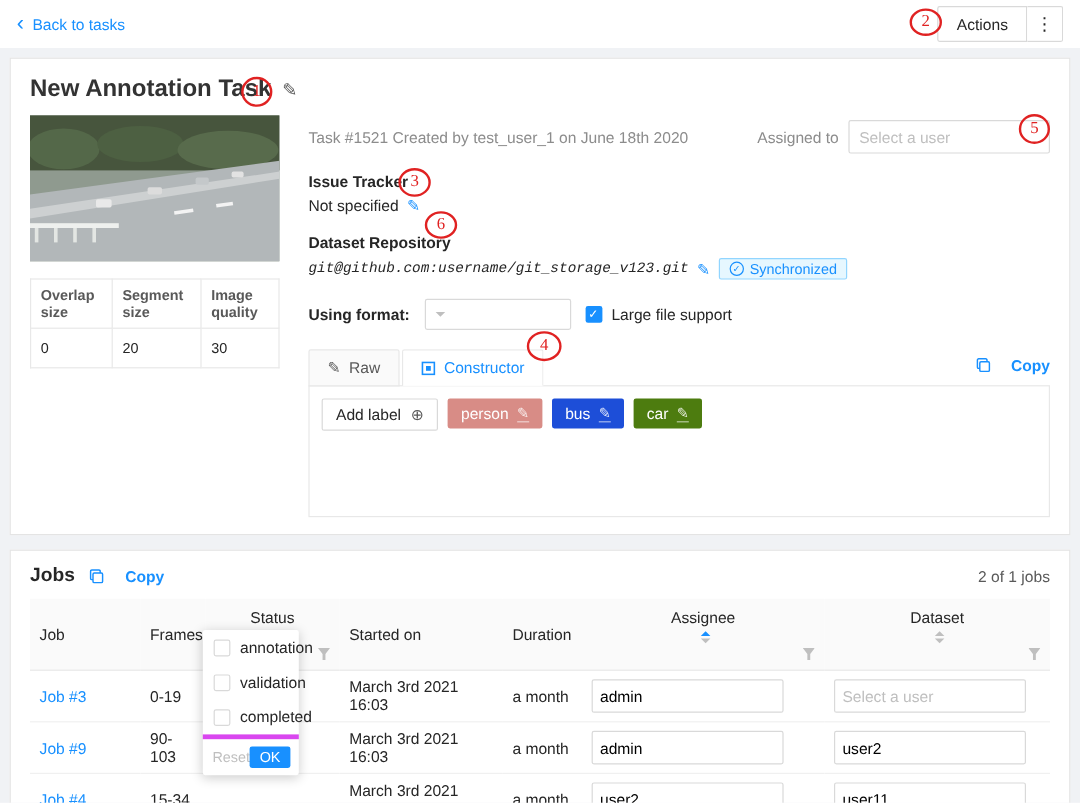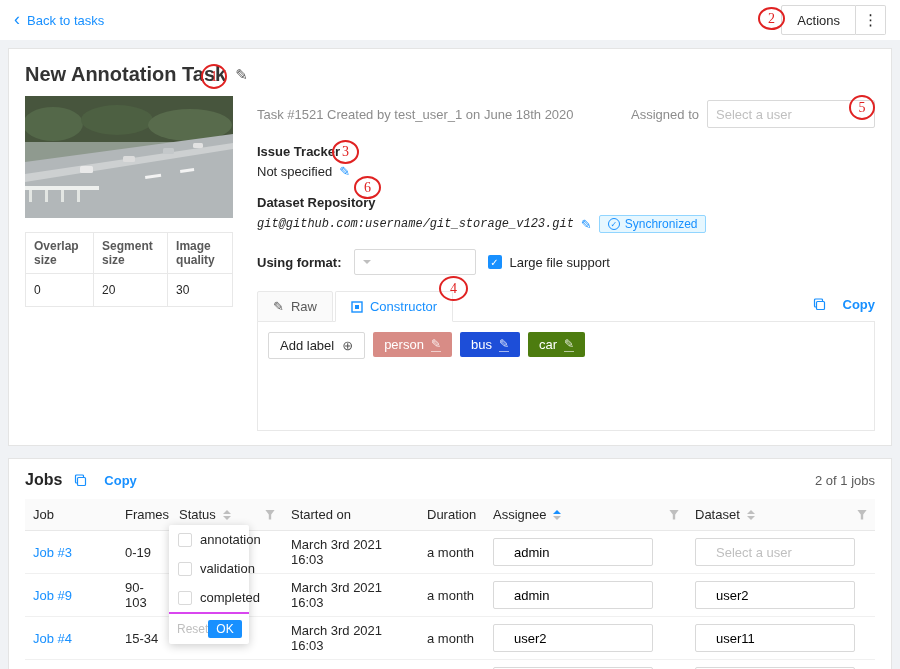--- a/index.html
+++ b/index.html
@@ -85,34 +85,34 @@
     font-size:13px; color:#fff; cursor:pointer; }
   .chip .chip-edit { color:#fff; opacity:.85; font-size:12px; border-bottom:1px solid rgba(255,255,255,.7); }
   
   .jobs-card { margin:0 8px; padding:12px 16px 0; position:relative; height:260px; }
   .jobs-head { display:flex; align-items:center; gap:12px; }
   .jobs-title { font-size:16px; font-weight:700; color:#262626; }
   .jobs-count { margin-left:auto; color:#595959; font-size:13px; }
   .jobs-table { width:100%; border-collapse:collapse; margin-top:10px; font-size:13px; table-layout:fixed; }
   .jobs-table th { background:#fafafa; font-weight:500; color:#262626; padding:8px; border-bottom:1px solid #e8e8e8; text-align:left; }
   .jobs-table td { padding:6px 8px; border-bottom:1px solid #f0f0f0; color:#262626; height:37px; }
-  .th-flex { display:flex; align-items:center; gap:4px; }
+  .th-flex { display:flex; align-items:center; gap:4px;flex-direction:column; }
   .sorter { display:flex; flex-direction:column; gap:2px; margin-left:3px; }
   .car-up { width:0;height:0;border-left:4px solid transparent;border-right:4px solid transparent;border-bottom:4px solid #bfbfbf; }
   .car-dn { width:0;height:0;border-left:4px solid transparent;border-right:4px solid transparent;border-top:4px solid #bfbfbf; }
   .car-up.on { border-bottom-color:#1890ff; }
   .funnel { margin-left:auto; width:10px; height:10px; background:#bfbfbf; flex:none; cursor:pointer;
     clip-path:polygon(0 0,100% 0,62% 50%,62% 100%,38% 100%,38% 50%); }
   .job-link { color:#1890ff; cursor:pointer; }
-  .cell-input { width:160px; height:28px; border:1px solid #d9d9d9; border-radius:2px; padding:0 20px; font-size:13px; }
+  .cell-input { width:160px; height:28px; border:1px solid #d9d9d9; border-radius:2px; padding:0 6px; font-size:13px; }
   
   .filter-popup { position:absolute; left:160px; top:66px; width:80px; background:#fff;
     border-radius:2px; box-shadow:0 2px 10px rgba(0,0,0,0.2); z-index:6; }
   .fp-item { display:flex; align-items:center; gap:8px; padding:7px 9px; font-size:13px; color:#262626; cursor:pointer; }
-  .fp-footer { display:flex; justify-content:space-between; align-items:center; border-top:2px solid #d946ef; padding:6px 8px; }
+  .fp-footer { display:flex; justify-content:space-between; align-items:center; border-top:4px solid #d946ef; padding:6px 8px; }
   .fp-reset { color:#bfbfbf; font-size:12px; cursor:pointer; background:none; border:none; }
   .fp-ok { background:#1890ff; color:#fff; font-size:12px; padding:2px 8px; border-radius:2px; border:none; cursor:pointer; }
   
   .callout { position:absolute; border:2px solid #e02222; border-radius:50%; color:#e02222;
     display:flex; align-items:center; justify-content:center; font-size:14px;
     font-family:"Liberation Serif", serif; z-index:10; background:transparent; }
   .co1 { left:201px; top:64px;  width:26px; height:25px; }
   .co2 { left:758px; top:7px;   width:27px; height:23px; }
   .co3 { left:332px; top:140px; width:27px; height:24px; }
   .co4 { left:439px; top:276px; width:29px; height:25px; }

